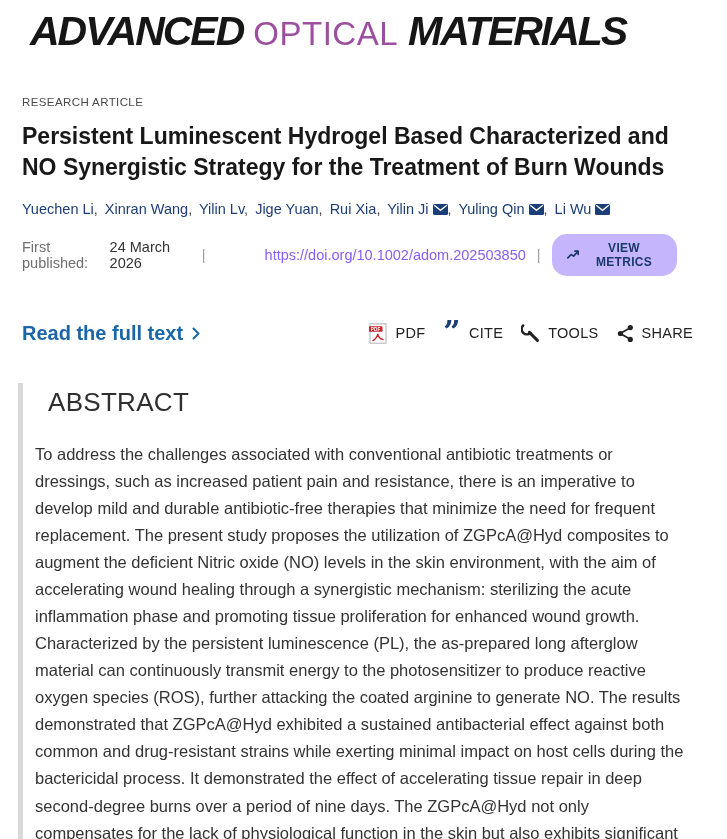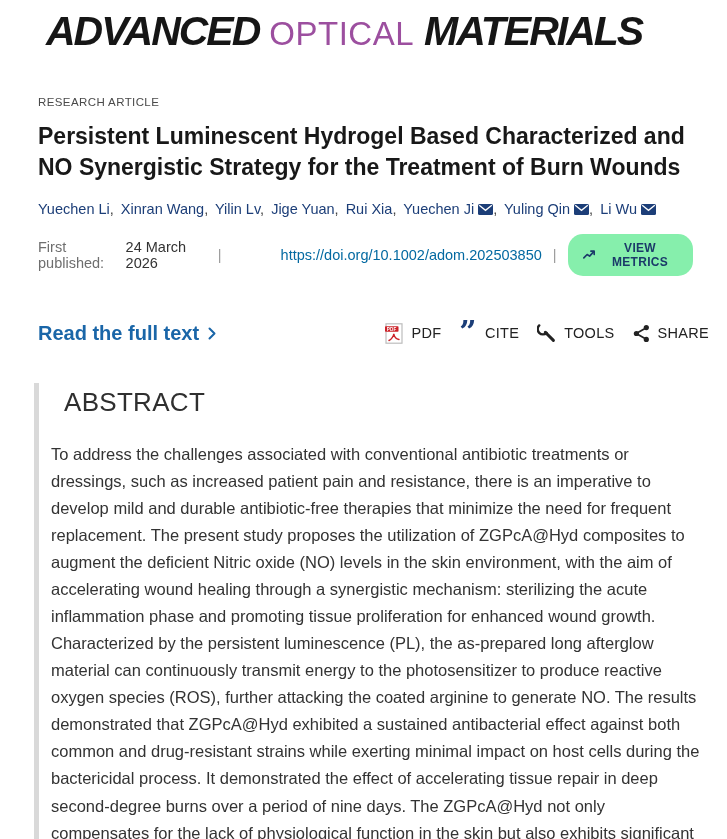--- a/index.html
+++ b/index.html
@@ -4,21 +4,20 @@
 <style>
   * { margin:0; padding:0; box-sizing:border-box; }
   html,body { background:#ffffff; }
   .page {
     position:relative;
     width:699px; height:839px;
     background:#ffffff;
     overflow:hidden;
     font-family:"Liberation Sans", sans-serif;
     color:#333;
-    margin-left:16px;
   }
   
   .masthead {
     display:flex; align-items:baseline; gap:10px;
     padding:8px 0 0 30px;
     white-space:nowrap;
     cursor:pointer;
   }
   .mh-heavy {
     font-family:"Liberation Sans", sans-serif;
@@ -49,24 +48,24 @@
   }
   .author-sep { color:#444; margin-right:3px; }
   .mail-icon { margin-left:4px; vertical-align:-1px; cursor:pointer; }
   .pubrow {
     margin:13px 22px 0 22px;
     font-size:14.5px; color:#6e6e6e;
     display:flex; align-items:center; flex-wrap:nowrap;
   }
   .pub-date { color:#333; margin-left:5px; }
   .pipe { color:#9a9a9a; margin:0 11px; }
-  .doi-link { color:#0369a1; text-decoration:none; cursor:pointer;padding-left:48px; }
+  .doi-link { color:#8b5cf6; text-decoration:none; cursor:pointer;padding-left:48px; }
   .metrics-btn {
     display:inline-flex; align-items:center; gap:7px;
-    background:#86efac; border:none; border-radius:15px;
+    background:#c4b5fd; border:none; border-radius:15px;
     padding:7px 15px; cursor:pointer;
     font-family:"Liberation Sans", sans-serif;
     font-size:12px; font-weight:bold; letter-spacing:0.3px;
     color:#1b3a69;
   }
   
   .actions-row {
     margin:46px 6px 0 22px;
     display:flex; justify-content:space-between; align-items:center;
   }
@@ -117,21 +116,21 @@
   <div class="kicker">RESEARCH ARTICLE</div>
 
   <h1 class="title">Persistent Luminescent Hydrogel Based Characterized and NO Synergistic Strategy for the Treatment of Burn Wounds</h1>
 
   <div class="authors">
     <span class="author">Yuechen Li</span><span class="author-sep">,</span>
     <span class="author">Xinran Wang</span><span class="author-sep">,</span>
     <span class="author">Yilin Lv</span><span class="author-sep">,</span>
     <span class="author">Jige Yuan</span><span class="author-sep">,</span>
     <span class="author">Rui Xia</span><span class="author-sep">,</span>
-    <span class="author">Yuechen Ji</span><svg class="mail-icon" width="15" height="11" viewBox="0 0 15 11">
+    <span class="author">Yilin Ji</span><svg class="mail-icon" width="15" height="11" viewBox="0 0 15 11">
         <rect x="0" y="0" width="15" height="11" rx="1.5" fill="#1c3e78"></rect>
         <polyline points="1.2,1.3 7.5,6.3 13.8,1.3" fill="none" stroke="#ffffff" stroke-width="1.3"></polyline>
       </svg><span class="author-sep">,</span>
     <span class="author">Yuling Qin</span><svg class="mail-icon" width="15" height="11" viewBox="0 0 15 11">
         <rect x="0" y="0" width="15" height="11" rx="1.5" fill="#1c3e78"></rect>
         <polyline points="1.2,1.3 7.5,6.3 13.8,1.3" fill="none" stroke="#ffffff" stroke-width="1.3"></polyline>
       </svg><span class="author-sep">,</span>
     <span class="author">Li Wu</span><svg class="mail-icon" width="15" height="11" viewBox="0 0 15 11">
         <rect x="0" y="0" width="15" height="11" rx="1.5" fill="#1c3e78"></rect>
         <polyline points="1.2,1.3 7.5,6.3 13.8,1.3" fill="none" stroke="#ffffff" stroke-width="1.3"></polyline>

